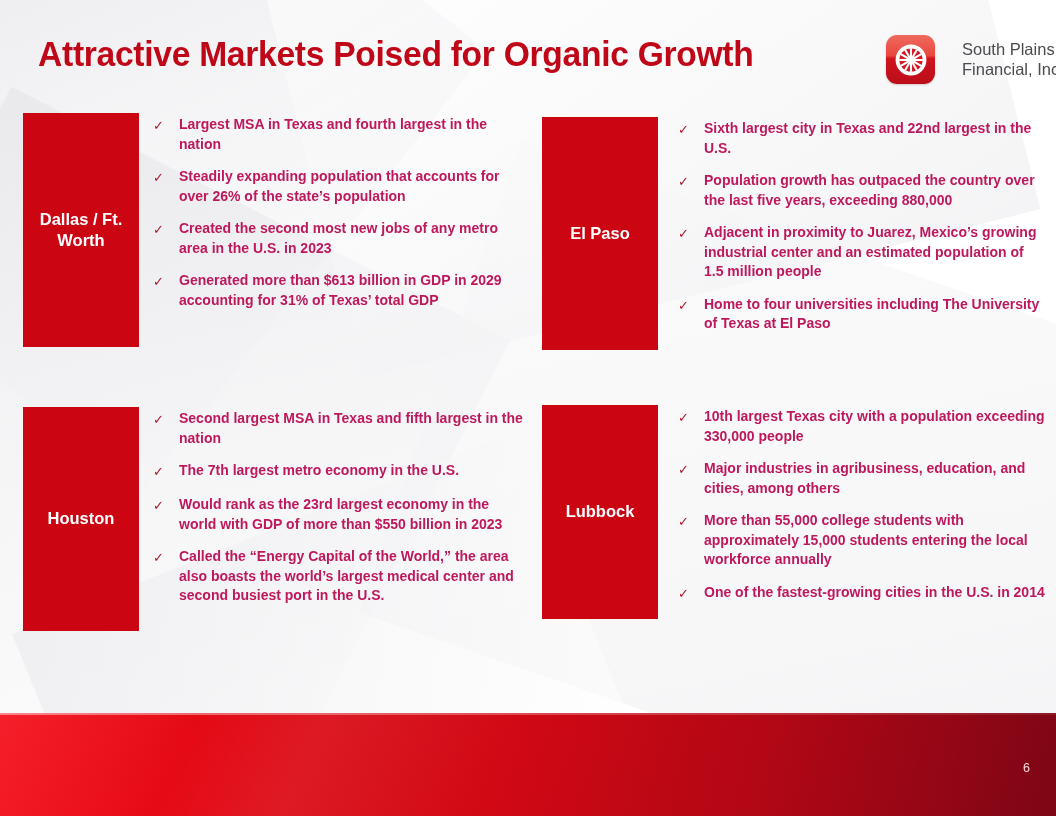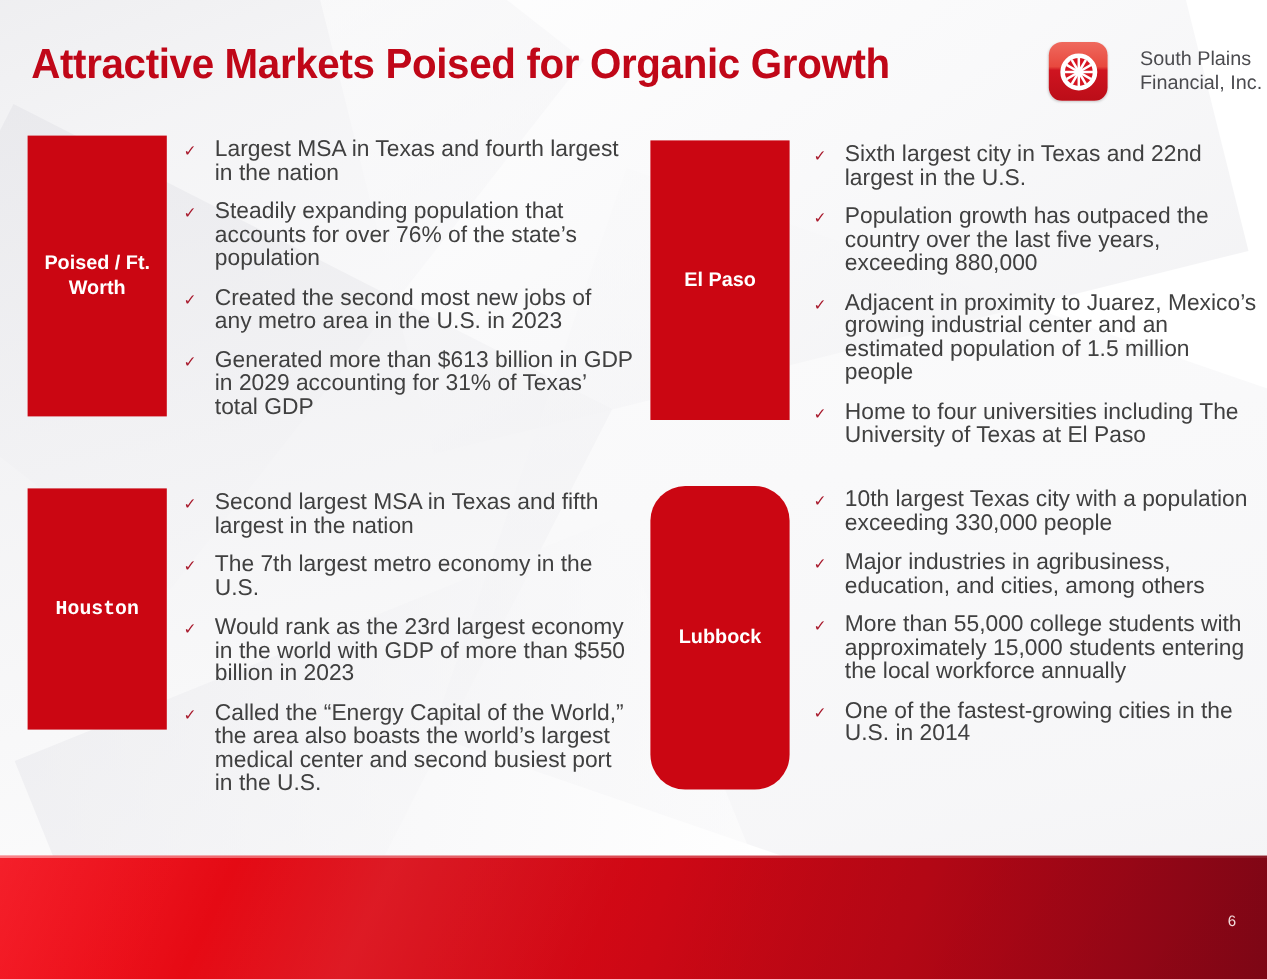--- a/index.html
+++ b/index.html
@@ -63,21 +63,21 @@
     left: 60px; top: 520px;
     width: 540px; height: 360px;
     transform: rotate(-22deg);
     background: linear-gradient(120deg, #e8e8ec 0%, #f9f9fa 75%, #ffffff 100%);
     opacity: .55;
   }
 
   
   .header {
     position: absolute;
-    left: 0; top: 0;
+    left: 12px; top: 0;
     width: 868px; height: 100px;
   }
   .slide-title {
     position: absolute;
     left: 26px; top: 34px;
     font-size: 35px;
     font-weight: bold;
     color: #c00718;
     letter-spacing: -0.3px;
     white-space: nowrap;
@@ -133,22 +133,22 @@
     align-items: center;
     justify-content: center;
     text-align: center;
     font-weight: bold;
     font-size: 16.5px;
     line-height: 1.3;
     width: 116px;
   }
   .q1 .city-box { height: 234px; }
   .q2 .city-box { height: 233px; }
-  .q3 .city-box { height: 201px; font-family: Liberation Mono, monospace; }
-  .q4 .city-box { height: 253px; border-radius: 29px; }
+  .q3 .city-box { height: 224px; }
+  .q4 .city-box { height: 214px; }
 
   .bullets {
     flex: 1 1 auto;
     padding-left: 14px;
     padding-top: 2px;
   }
   .q2 .bullets, .q4 .bullets { padding-left: 20px; }
 
   .bullet {
     display: flex;
@@ -159,23 +159,24 @@
   .check-icon {
     flex: 0 0 auto;
     width: 26px;
     color: #a8182b;
     font-size: 13px;
     line-height: 20px;
     padding-top: 1px;
   }
   .bullet-text {
     flex: 1 1 auto;
-    color: #404040;
-    font-size: 19px;
+    color: #be185d;
+    font-size: 14px;
     line-height: 19.5px;
+    font-weight: bold;
   }
 
   
   .footer-band {
     position: absolute;
     left: 0; top: 713px;
     width: 1056px; height: 103px;
     background: linear-gradient(100deg,
                 #f30612 0%,
                 #e80a14 14%,
@@ -251,29 +252,29 @@
         </svg>
       </div>
       <div class="logo-text">
         <span>South Plains</span>
         <span>Financial, Inc.</span>
       </div>
     </div>
   </div>
 
   <div class="quad q1">
-    <div class="city-box">Poised / Ft. Worth</div>
+    <div class="city-box">Dallas / Ft. Worth</div>
     <div class="bullets">
       <div class="bullet">
         <span class="check-icon">✓</span>
         <span class="bullet-text">Largest MSA in Texas and fourth largest in the nation</span>
       </div>
       <div class="bullet">
         <span class="check-icon">✓</span>
-        <span class="bullet-text">Steadily expanding population that accounts for over 76% of the state’s population</span>
+        <span class="bullet-text">Steadily expanding population that accounts for over 26% of the state’s population</span>
       </div>
       <div class="bullet">
         <span class="check-icon">✓</span>
         <span class="bullet-text">Created the second most new jobs of any metro area in the U.S. in 2023</span>
       </div>
       <div class="bullet">
         <span class="check-icon">✓</span>
         <span class="bullet-text">Generated more than $613 billion in GDP in 2029 accounting for 31% of Texas’ total GDP</span>
       </div>
     </div>

